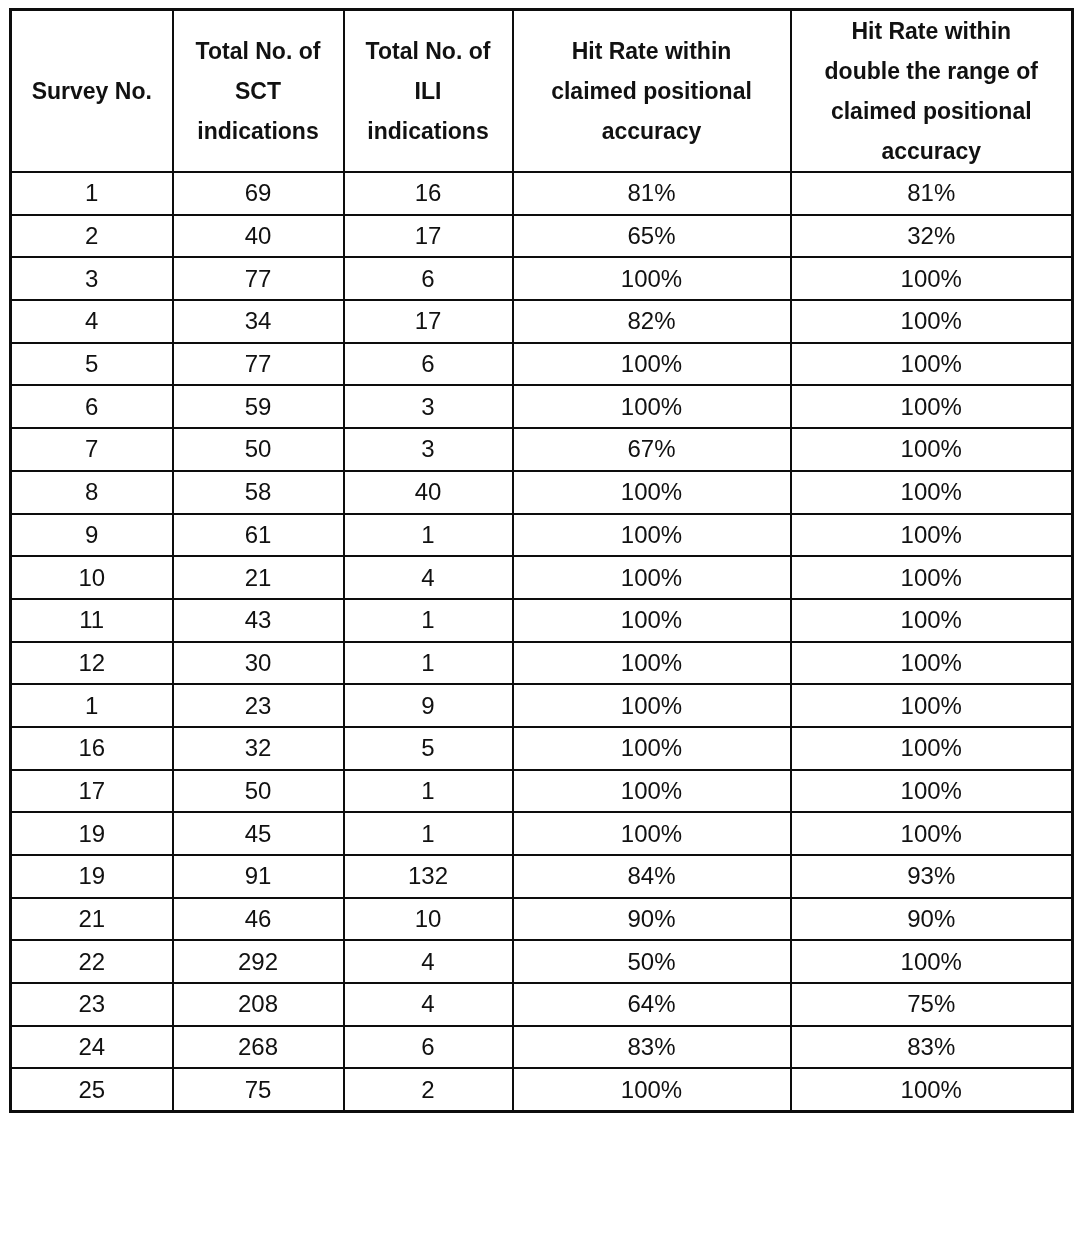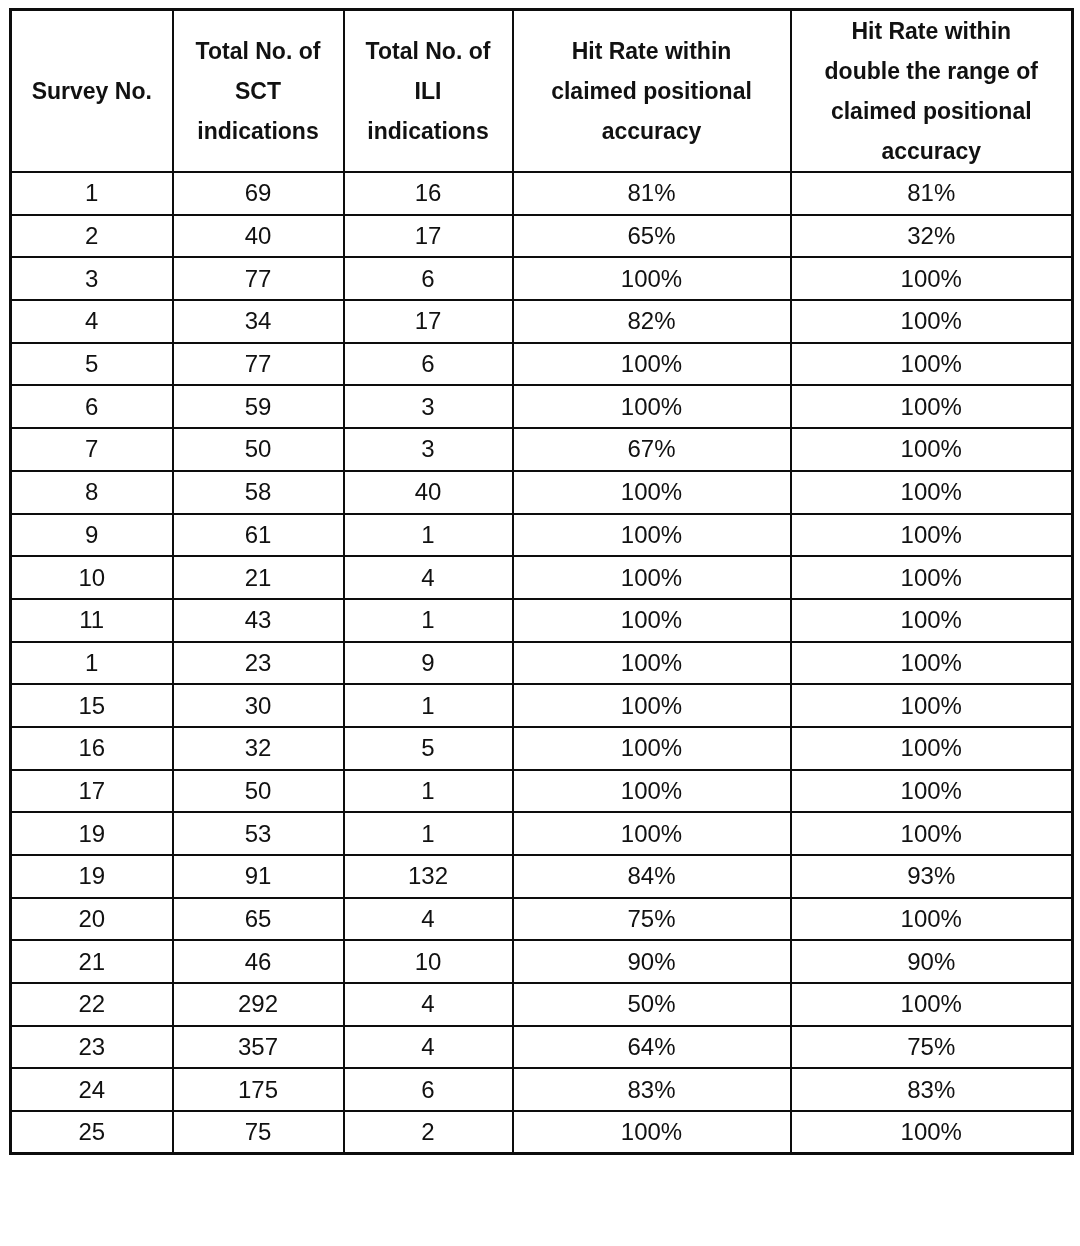--- a/index.html
+++ b/index.html
@@ -155,92 +155,85 @@
           <td>100%</td>
         </tr>
         <tr>
           <td>11</td>
           <td>43</td>
           <td>1</td>
           <td>100%</td>
           <td>100%</td>
         </tr>
         <tr>
+          <td>12</td>
+          <td>30</td>
+          <td>1</td>
+          <td>100%</td>
+          <td>100%</td>
+        </tr>
+        <tr>
           <td>1</td>
           <td>23</td>
           <td>9</td>
-          <td>100%</td>
-          <td>100%</td>
-        </tr>
-        <tr>
-          <td>15</td>
-          <td>30</td>
-          <td>1</td>
           <td>100%</td>
           <td>100%</td>
         </tr>
         <tr>
           <td>16</td>
           <td>32</td>
           <td>5</td>
           <td>100%</td>
           <td>100%</td>
         </tr>
         <tr>
           <td>17</td>
           <td>50</td>
           <td>1</td>
           <td>100%</td>
           <td>100%</td>
         </tr>
         <tr>
           <td>19</td>
-          <td>53</td>
+          <td>45</td>
           <td>1</td>
           <td>100%</td>
           <td>100%</td>
         </tr>
         <tr>
           <td>19</td>
           <td>91</td>
           <td>132</td>
           <td>84%</td>
           <td>93%</td>
         </tr>
         <tr>
-          <td>20</td>
-          <td>65</td>
-          <td>4</td>
-          <td>75%</td>
-          <td>100%</td>
-        </tr>
-        <tr>
           <td>21</td>
           <td>46</td>
           <td>10</td>
           <td>90%</td>
           <td>90%</td>
         </tr>
         <tr>
           <td>22</td>
           <td>292</td>
           <td>4</td>
           <td>50%</td>
           <td>100%</td>
         </tr>
         <tr>
           <td>23</td>
-          <td>357</td>
+          <td>208</td>
           <td>4</td>
           <td>64%</td>
           <td>75%</td>
         </tr>
         <tr>
           <td>24</td>
-          <td>175</td>
+          <td>268</td>
           <td>6</td>
           <td>83%</td>
           <td>83%</td>
         </tr>
         <tr>
           <td>25</td>
           <td>75</td>
           <td>2</td>
           <td>100%</td>
           <td>100%</td>

